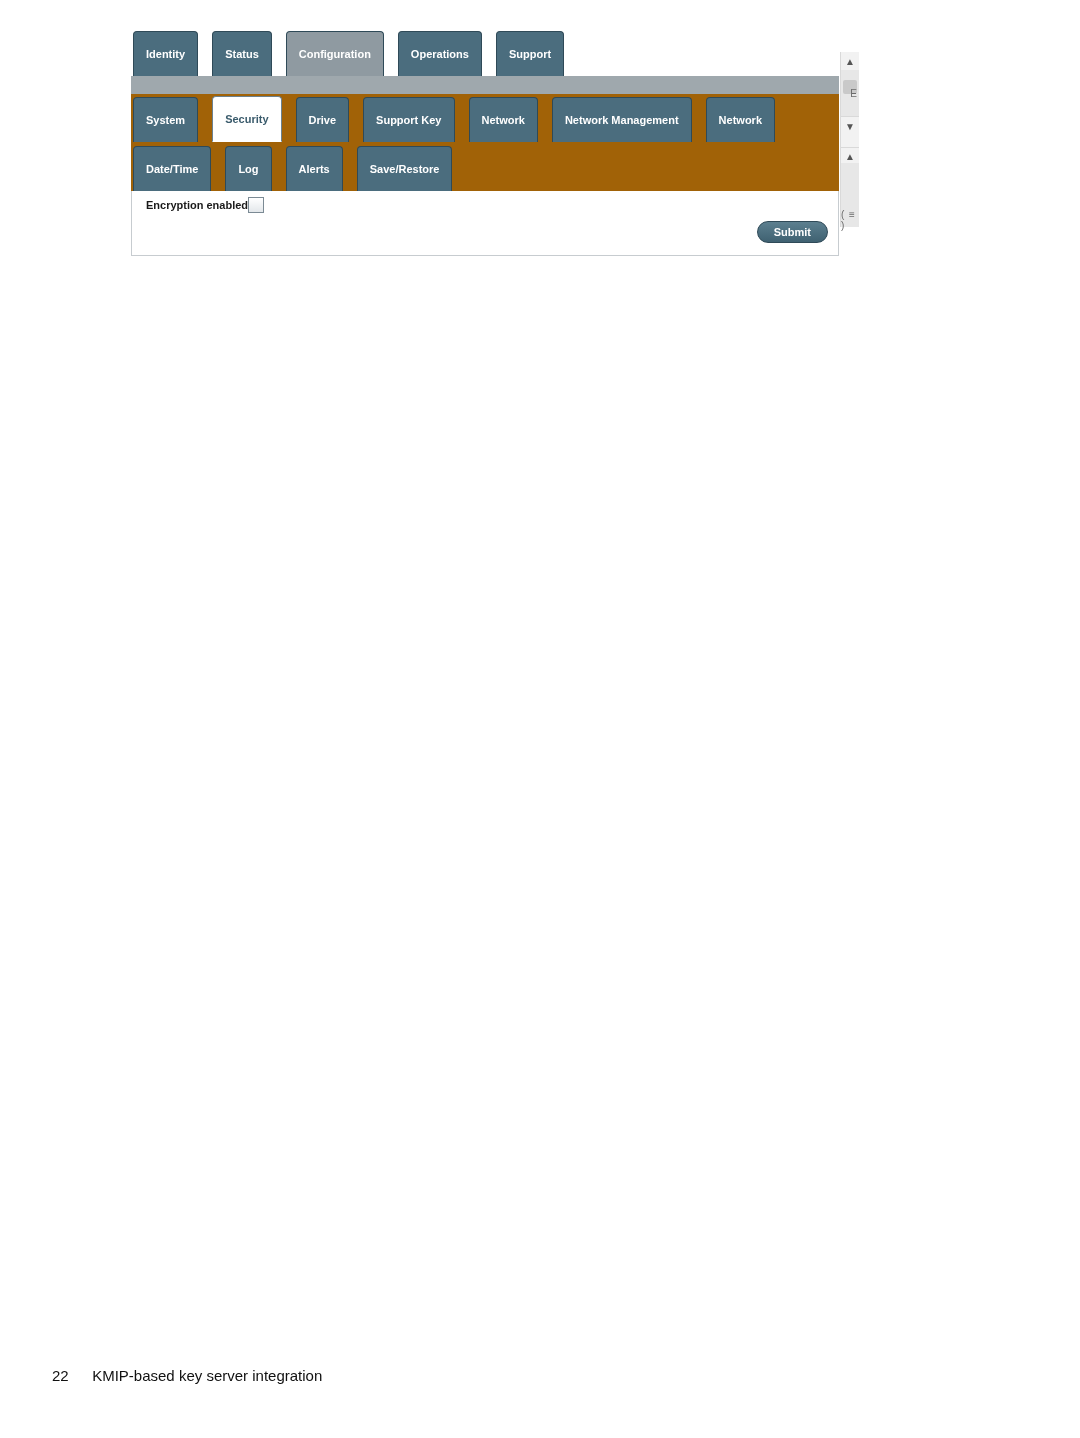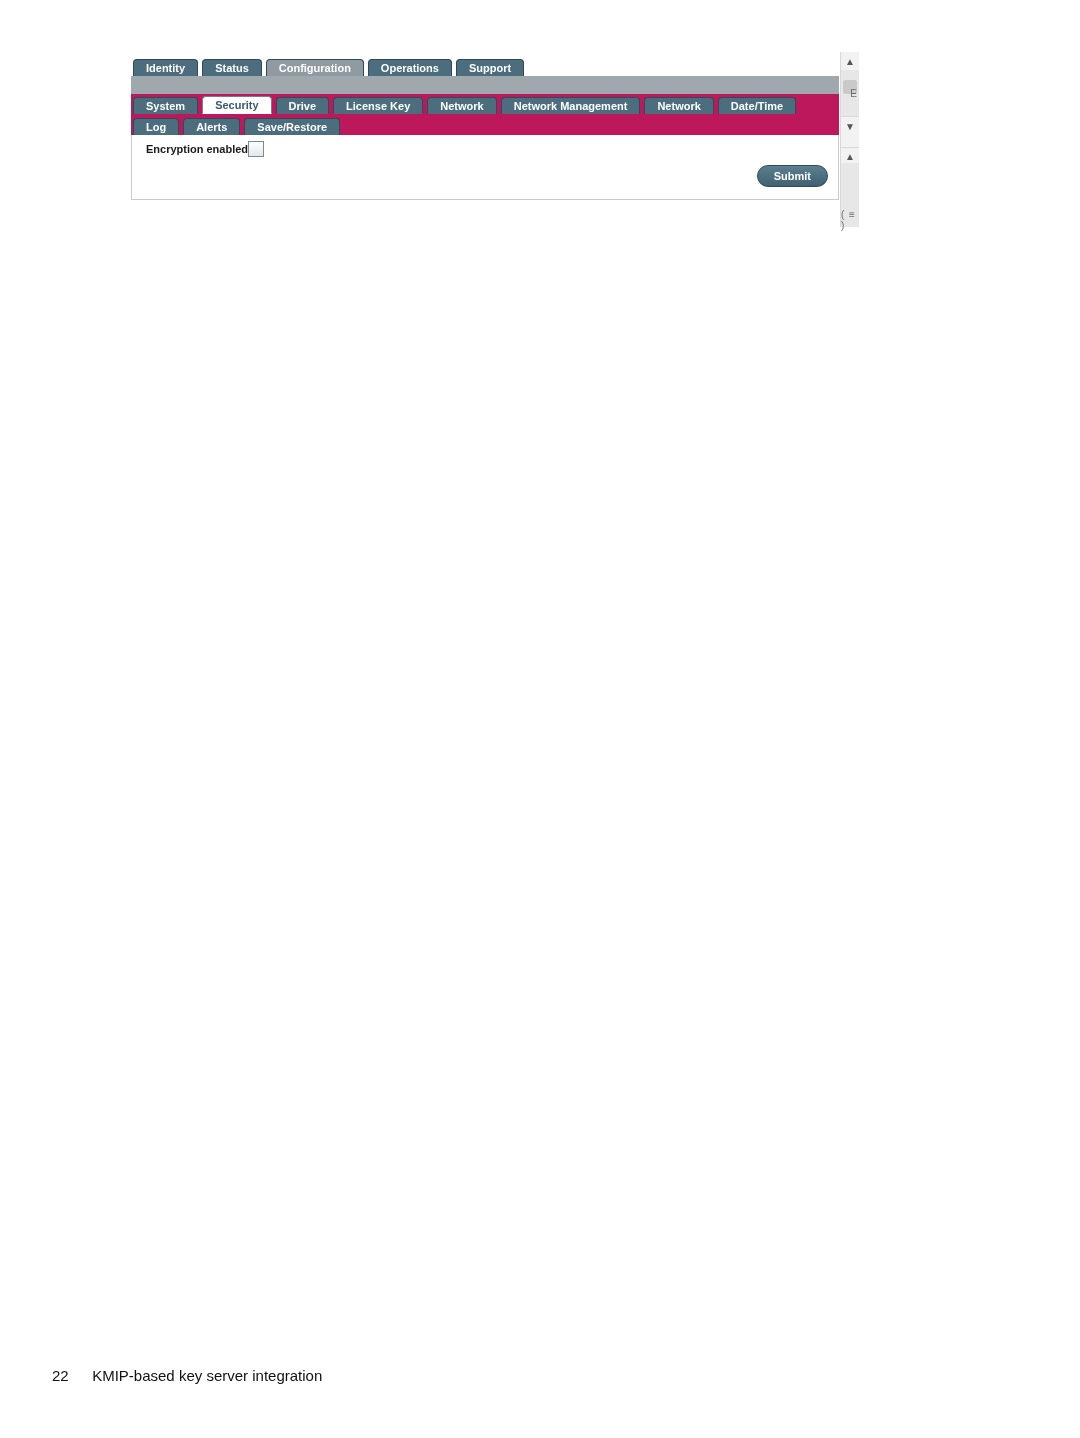--- a/index.html
+++ b/index.html
@@ -106,22 +106,22 @@
   .tabrow {
     display: flex;
     align-items: flex-end;
     height: 24px;
     padding-left: 2px;
     background: #fff;
   }
   .tab, .subtab {
     display: inline-flex;
     align-items: center;
-    padding: 2px 12px;
-    margin-right: 4px;
+    padding: 16px 12px;
+    margin-right: 14px;
     font-size: 11px;
     font-weight: bold;
     color: #ffffff;
     background: #4b6d7e;
     border: 1px solid #2f4a58;
     border-bottom: none;
     border-top-left-radius: 4px;
     border-top-right-radius: 4px;
     cursor: pointer;
     white-space: nowrap;
@@ -135,21 +135,21 @@
     height: 18px;
     background: #9fa8ad;
     margin: 0;
   }
   
   .subrow {
     display: flex;
     flex-wrap: wrap;
     align-items: flex-end;
     padding-left: 2px;
-    background: #be185d;
+    background: #a16207;
     row-gap: 2px;
   }
   .subtab {
     background: #4b6d7e;
     margin-top: 2px;
   }
   .subtab.active {
     background: #ffffff;
     color: #3a5b6c;
     border: 1px solid #6b8190;
@@ -225,21 +225,21 @@
       <div class="tab">Operations</div>
       <div class="tab">Support</div>
     </div>
 
     <div class="tabspace"></div>
 
     <div class="subrow">
       <div class="subtab">System</div>
       <div class="subtab active">Security</div>
       <div class="subtab">Drive</div>
-      <div class="subtab">License Key</div>
+      <div class="subtab">Support Key</div>
       <div class="subtab">Network</div>
       <div class="subtab">Network Management</div>
       <div class="subtab">Network</div>
       <div class="subtab">Date/Time</div>
       <div class="subtab">Log</div>
       <div class="subtab">Alerts</div>
       <div class="subtab">Save/Restore</div>
     </div>
 
     <div class="panel">

